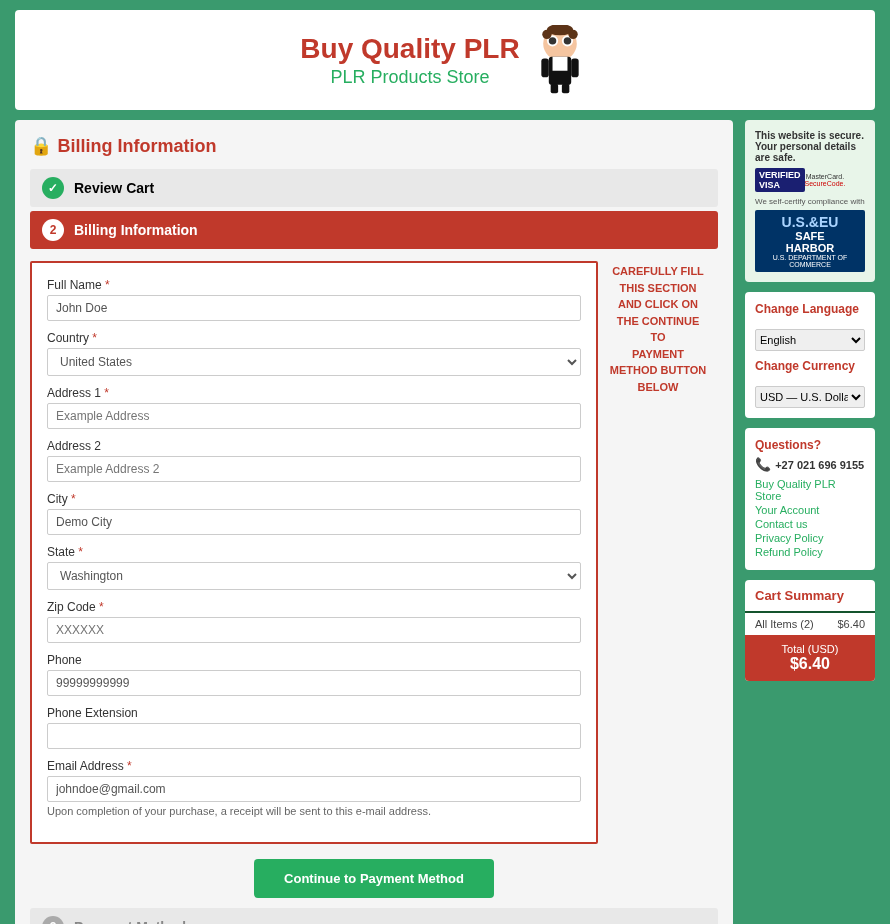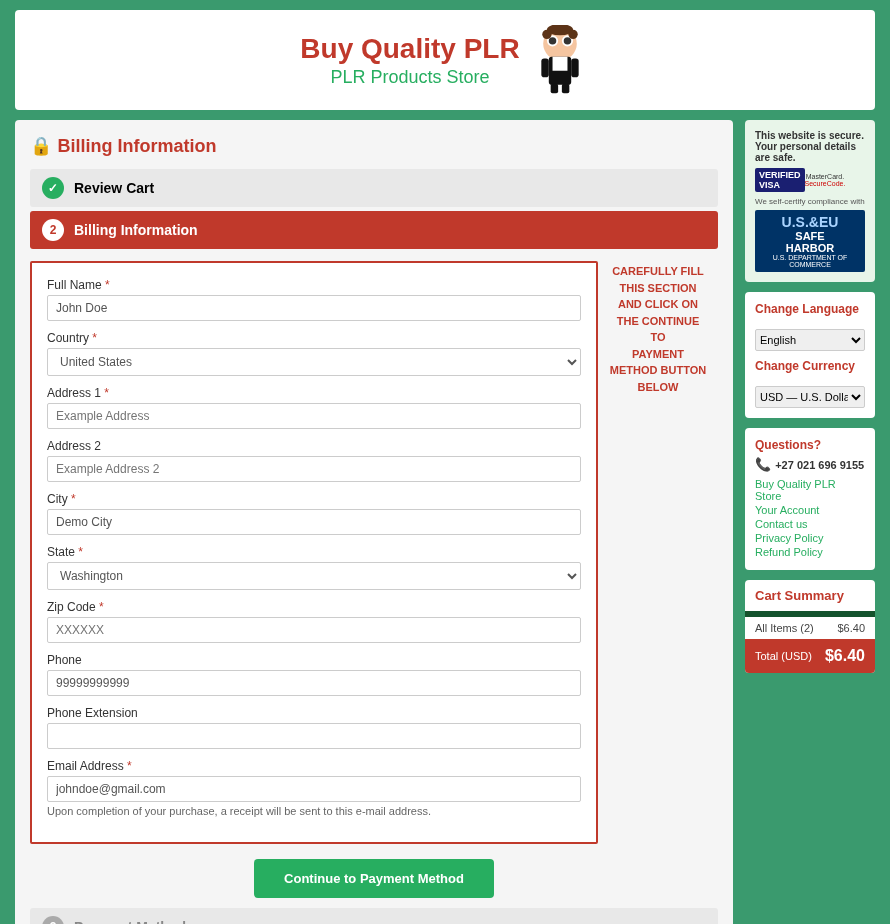--- a/index.html
+++ b/index.html
@@ -281,29 +281,30 @@
       color: #c0392b;
       font-weight: bold;
       font-size: 13px;
     }
     .cart-items-row {
       display: flex;
       justify-content: space-between;
       padding: 5px 10px;
       font-size: 11px;
       color: #444;
-      border-top: 6px solid #14532d;
+      border-top: 2px solid #14532d;
     }
     .cart-total-row {
       background: #c0392b;
       color: #fff;
       display: flex;
       justify-content: space-between;
       align-items: center;
       padding: 8px 10px;
+      flex-direction: column;
     }
     .cart-total-label {
       font-size: 11px;
     }
     .cart-total-amount {
       font-size: 16px;
       font-weight: bold;
     }
     
     .instruction-text {

